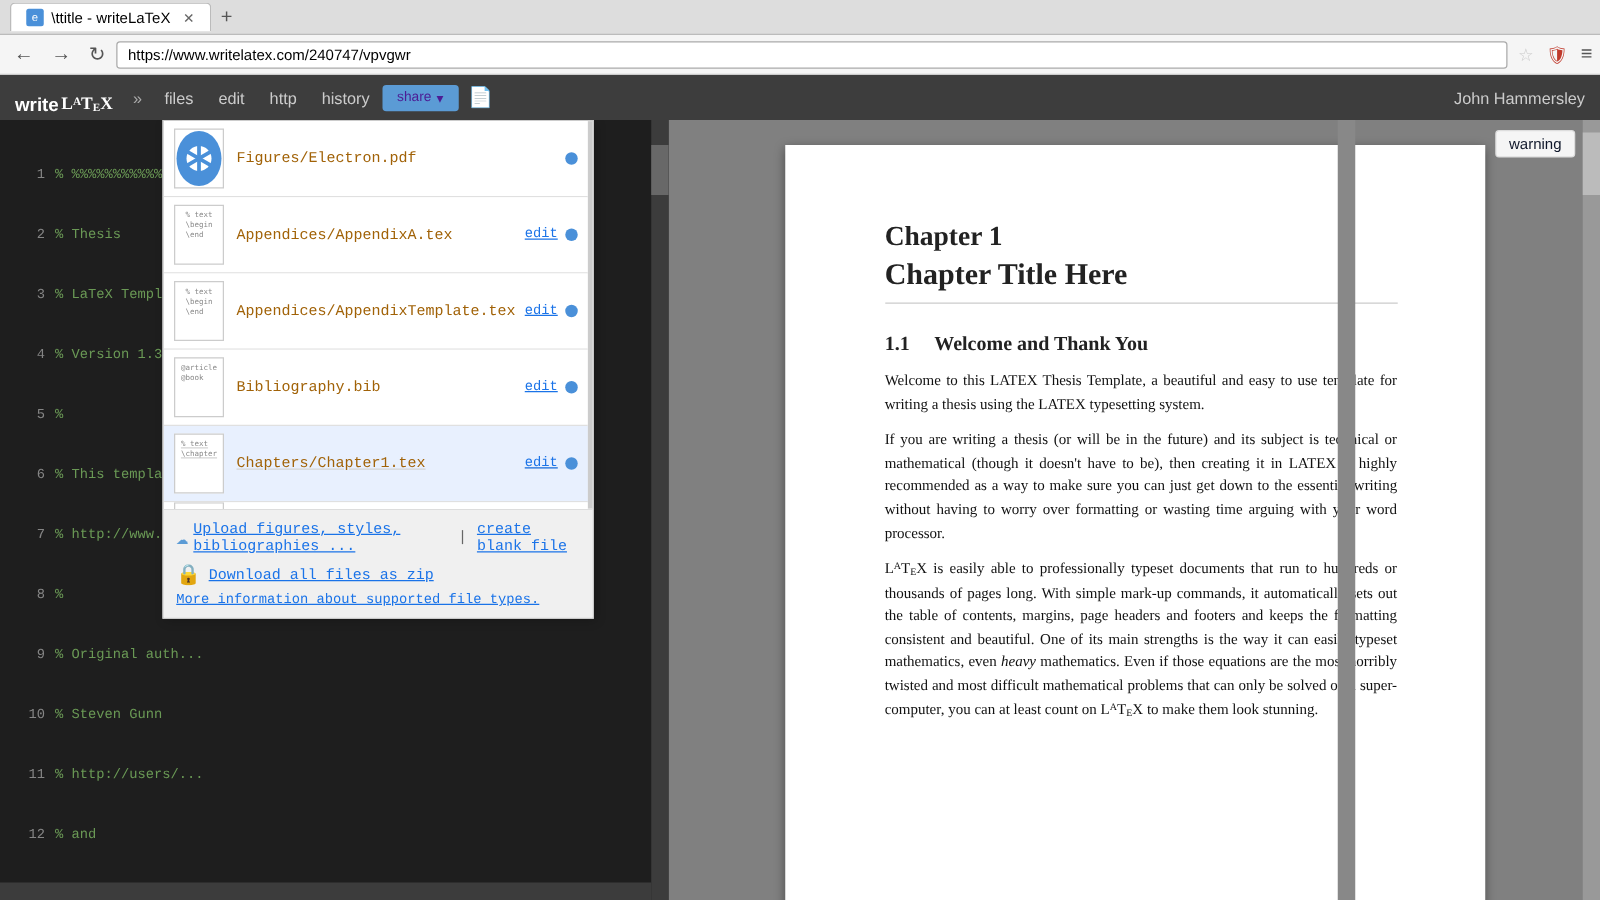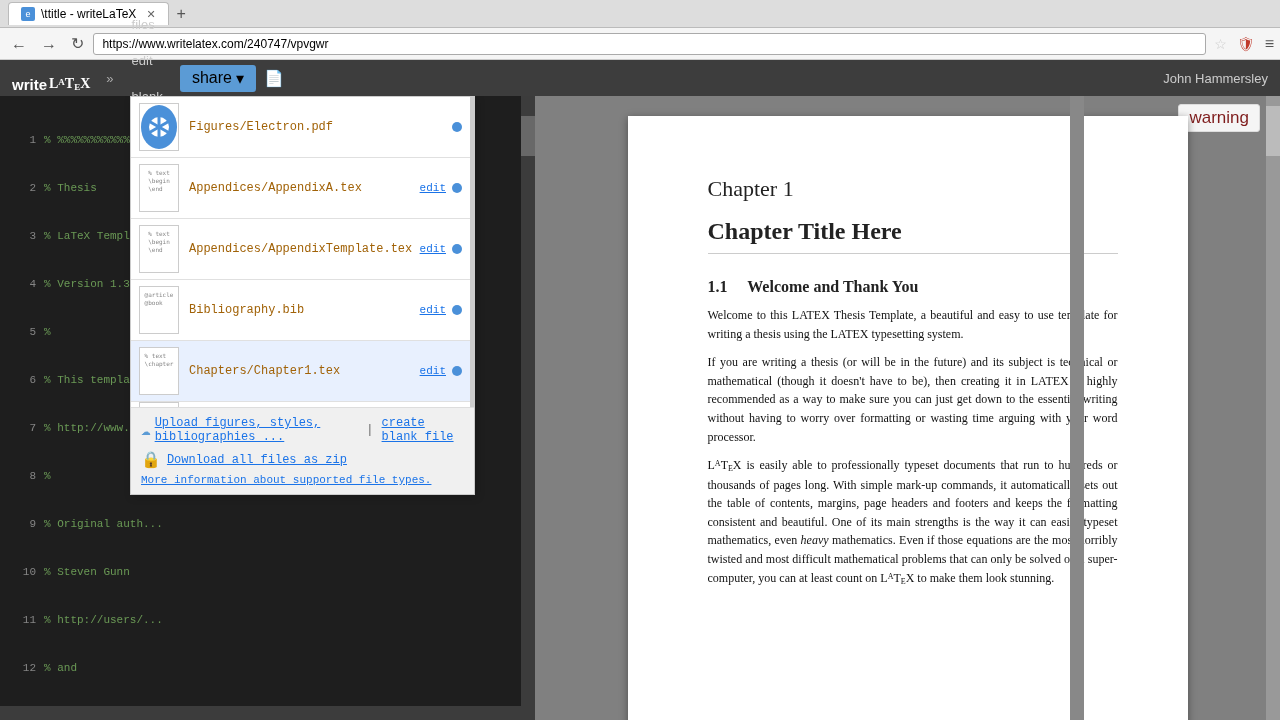--- a/index.html
+++ b/index.html
@@ -68,37 +68,37 @@
       font-weight: bold;
       display: flex;
       align-items: center;
       gap: 2px;
       margin-right: 8px;
       margin-top: 12px;
     }
     .logo-write { color: white; font-size: 15px; }
     .logo-latex { color: white; font-size: 14px; font-family: serif; }
     .logo-arrow { color: #aaa; margin: 0 8px; }
-    .app-nav { display: flex; align-items: flex-start; gap: 0; flex-direction: column; }
+    .app-nav { display: flex; align-items: flex-start; gap: 0; }
     .app-nav-item {
       color: #ccc;
       padding: 0 10px;
       height: 36px;
       display: flex;
       align-items: center;
       font-size: 13px;
       cursor: pointer;
     }
     .share-btn {
       background: #5b9bd5;
-      color: #000000;
+      color: #4c1d95;
       border: none;
       padding: 4px 12px;
       border-radius: 3px;
-      font-size: 16px;
+      font-size: 11px;
       cursor: pointer;
       display: flex;
       align-items: center;
       gap: 4px;
     }
     .pdf-icon { color: #e74c3c; font-size: 16px; margin-left: 8px; }
     .user-name { color: #ccc; margin-left: auto; font-size: 13px; }
 
     
     .main-layout {
@@ -217,41 +217,41 @@
       position: relative;
     }
 
     .warning-badge {
       position: absolute;
       top: 8px;
       right: 20px;
       background: #f5f5f5;
       border: 1px solid #ddd;
       padding: 3px 10px;
-      font-size: 17px;
-      color: #7f1d1d;
+      font-size: 12px;
+      color: #0f172a;
       border-radius: 3px;
     }
 
     .pdf-page {
       background: white;
       width: 560px;
       min-height: 620px;
       margin: 20px auto;
       padding: 60px 70px 40px 80px;
       box-shadow: 0 2px 8px rgba(0,0,0,0.4);
       font-family: 'Times New Roman', Times, serif;
       position: relative;
     }
 
     .chapter-num {
       font-size: 22px;
       color: #222;
-      margin-bottom: 16px;
-      font-weight: normal;
+      margin-bottom: 5px;
+      font-weight: bold;
     }
     .chapter-title {
       font-size: 24px;
       color: #222;
       margin-bottom: 24px;
       font-weight: bold;
       border-bottom: 1px solid #ccc;
       padding-bottom: 8px;
     }
     .section-title {
@@ -318,21 +318,21 @@
 
 <div class="app-header">
   <div class="app-logo">
     <span class="logo-write">write</span>
     <span class="logo-latex" style="font-family:serif;">L<sup style="font-size:9px;vertical-align:3px;">A</sup>T<sub style="font-size:9px;vertical-align:-2px;">E</sub>X</span>
   </div>
   <span class="logo-arrow">»</span>
   <div class="app-nav">
     <div class="app-nav-item">files</div>
     <div class="app-nav-item">edit</div>
-    <div class="app-nav-item">blank</div>
+    <div class="app-nav-item">http</div>
     <div class="app-nav-item">history</div>
   </div>
   <button class="share-btn">
     <span>share</span>
     <span>▾</span>
   </button>
   <span class="pdf-icon">📄</span>
   <span class="user-name">John Hammersley</span>
 </div>
 
@@ -451,21 +451,21 @@
             <div style="font-size:6px;color:#888;line-height:1.3;padding:2px;">
               <div>@article</div>
                 <div>@book</div>
             </div>
           </div>
           <span class="file-name">Bibliography.bib</span>
           <span class="file-edit-link">edit</span>
           <span class="file-dot"></span>
         </div>
 
-        <div class="file-item" style="background:#e8f0fe;">
+        <div class="file-item" style="background:#e8f0fe;text-decoration:underline;">
           <div class="file-thumb file-thumb-tex">
             <div style="font-size:6px;color:#888;line-height:1.3;padding:2px;">
               <div>% text</div>
                 <div>\chapter</div>
             </div>
           </div>
           <span class="file-name">Chapters/Chapter1.tex</span>
           <span class="file-edit-link">edit</span>
           <span class="file-dot"></span>
         </div>

